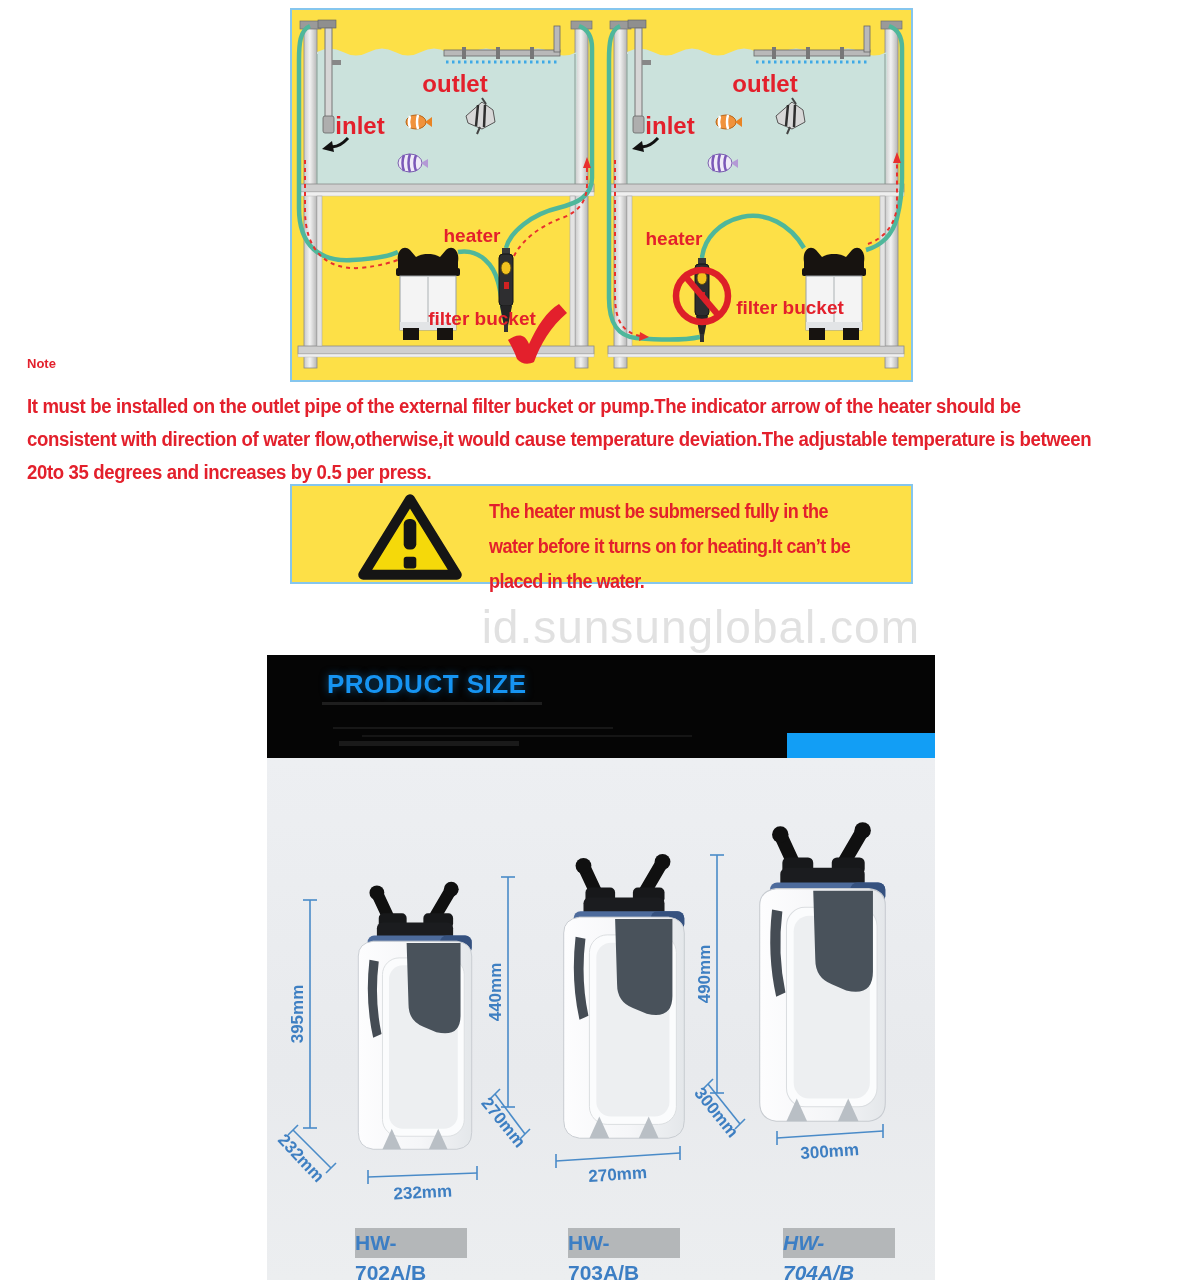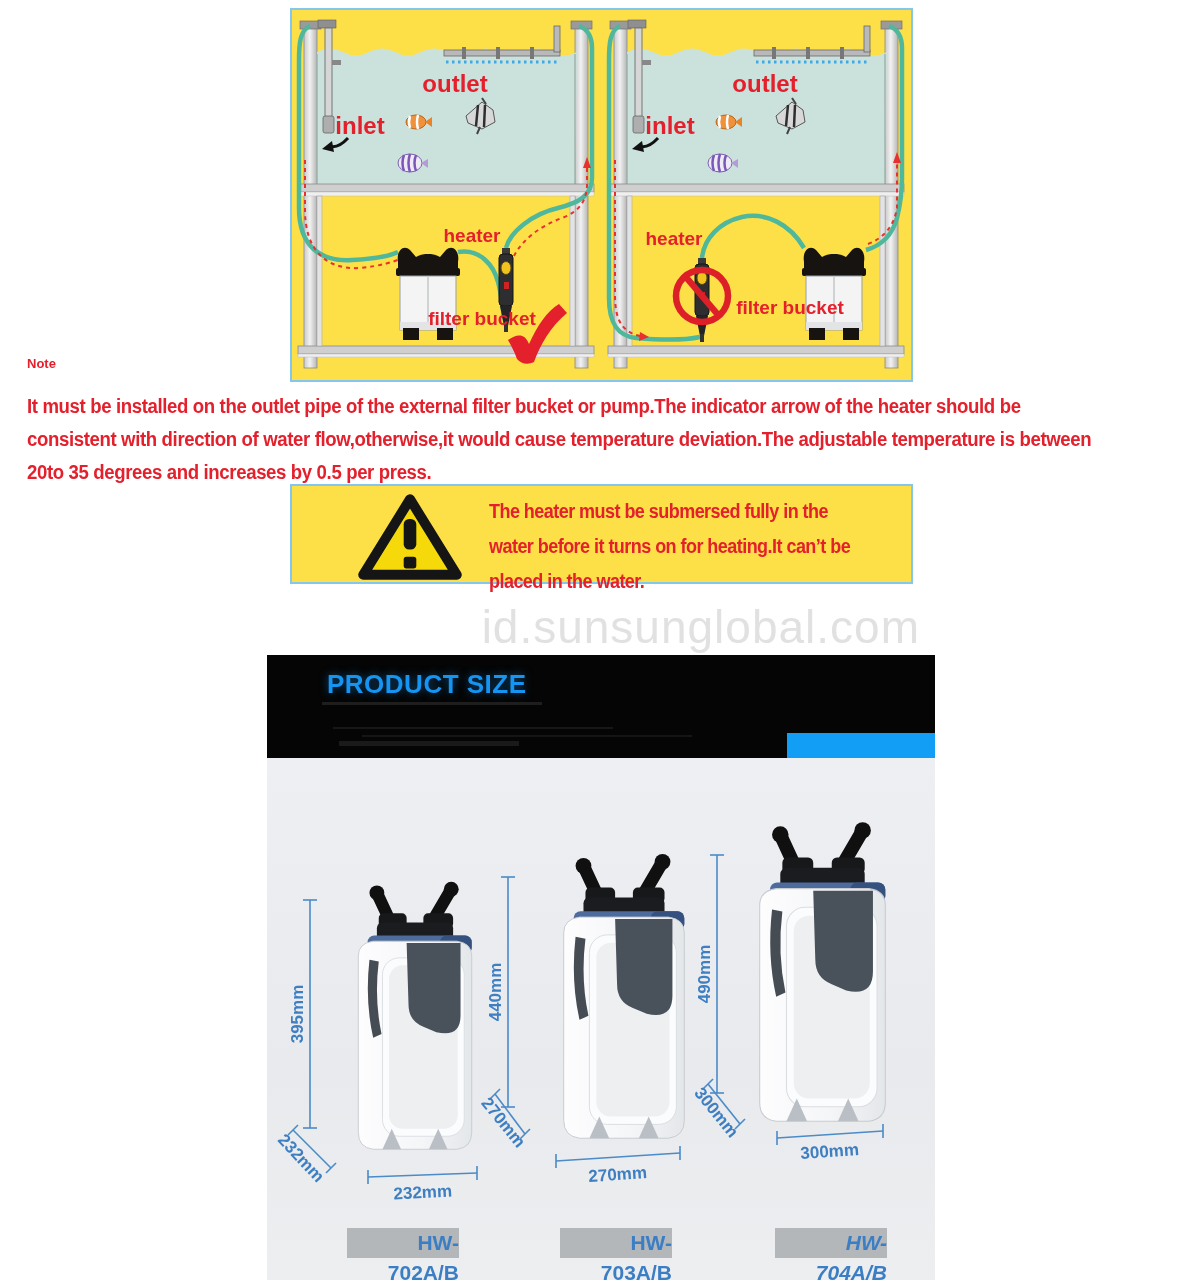--- a/index.html
+++ b/index.html
@@ -29,22 +29,22 @@
   .size-header{left:267px;top:655px;width:668px;height:103px;background:#050505;z-index:2;}
   .size-title{left:48px;top:14px;position:absolute;font-size:26px;font-weight:bold;
               color:#1694f2;letter-spacing:.5px;text-shadow:0 0 8px rgba(22,148,242,.5);margin-left:12px;}
   .smudge{position:absolute;background:#232323;opacity:.85;}
   .accent-rect{position:absolute;right:0;bottom:0;width:148px;height:25px;background:#129ef5;}
 
   
   .size-area{left:267px;top:758px;width:668px;height:522px;
              background:linear-gradient(180deg,#edeff2 0%,#e8eaed 60%,#eceef0 100%);z-index:1;}
   .model-badge{position:absolute;width:112px;height:30px;background:#b4b7b9;
-               color:#3c7ec4;font-size:21px;font-weight:bold;text-align:right;
-               line-height:30px;}
+               color:#3c7ec4;font-size:21px;font-weight:bold;text-align:left;
+               line-height:30px;margin-left:8px;}
   .dim-svg{position:absolute;left:0;top:0;}
   .dim-svg text{fill:#3e7fc2;font-size:17px;font-weight:bold;font-family:"Liberation Sans",sans-serif;}
   .dim-svg line{stroke:#4a8bc8;stroke-width:1.6;}
 
   svg text.dlabel{font-weight:bold;font-family:"Liberation Sans",sans-serif;fill:#e3202c;}
 </style>
 </head>
 <body>
 
 <div class="abs frame-box" style="left:290px;top:8px;width:623px;height:374px;">

